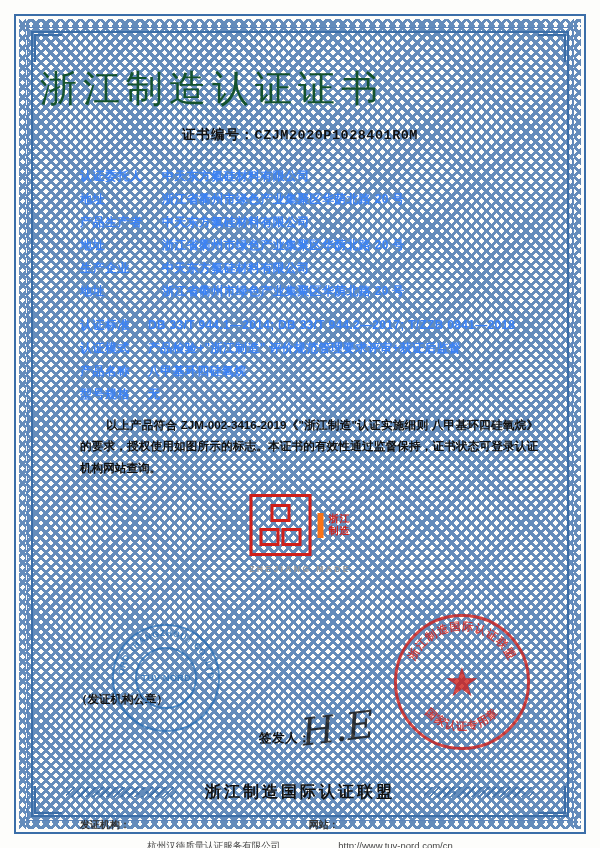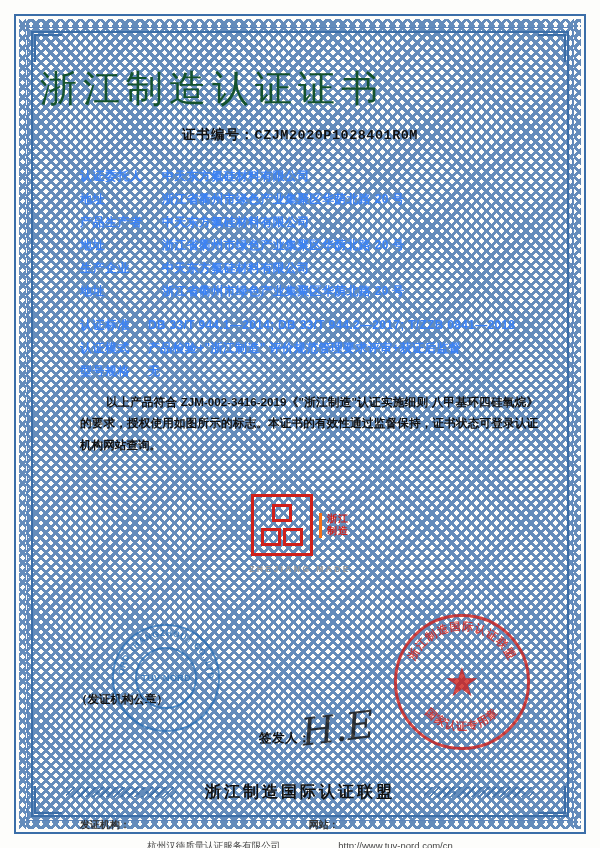--- a/index.html
+++ b/index.html
@@ -157,21 +157,21 @@
   .logo-mark .pin-bl { left: 7px; }
   .logo-mark .pin-br { right: 7px; }
   .logo-side {
     margin-left: 6px;
     color: #d0201a;
     font-size: 10px;
     font-weight: bold;
     line-height: 1.25;
     letter-spacing: 1px;
     text-align: center;
-    border-left: 3px solid #f97316;
+    border-left: 6px solid #f97316;
     padding-left: 5px;
   }
   .logo-en {
     position: absolute;
     left: 50%;
     transform: translateX(-50%);
     top: 522px;
     color: #9a9a9a;
     font-size: 8.5px;
     letter-spacing: 2.4px;
@@ -373,20 +373,24 @@
     </div>
 
     <div class="fields fields-group2">
       <div class="field-row">
         <span class="field-label">认证标准</span>
         <span class="field-value">DB 33/T 944.1—2014; DB 33/T 944.2—2017; T/ZZB 0841—2018</span>
       </div>
       <div class="field-row">
         <span class="field-label">认证模式</span>
         <span class="field-value">产品检验+"浙江制造" 评价规范管理要求评审+获证后监督</span>
+      </div>
+      <div class="field-row">
+        <span class="field-label">产品名称</span>
+        <span class="field-value">八甲基环四硅氧烷</span>
       </div>
       <div class="field-row">
         <span class="field-label">型号规格</span>
         <span class="field-value">无</span>
       </div>
     </div>
 
     <div class="paragraph">
       <span class="indent"></span><span>以上产品符合 ZJM-002-3416-2019《"浙江制造"认证实施细则  八甲基环四硅氧烷》的要求，授权使用如图所示的标志。本证书的有效性通过监督保持，证书状态可登录认证机构网站查询。</span>
     </div>

